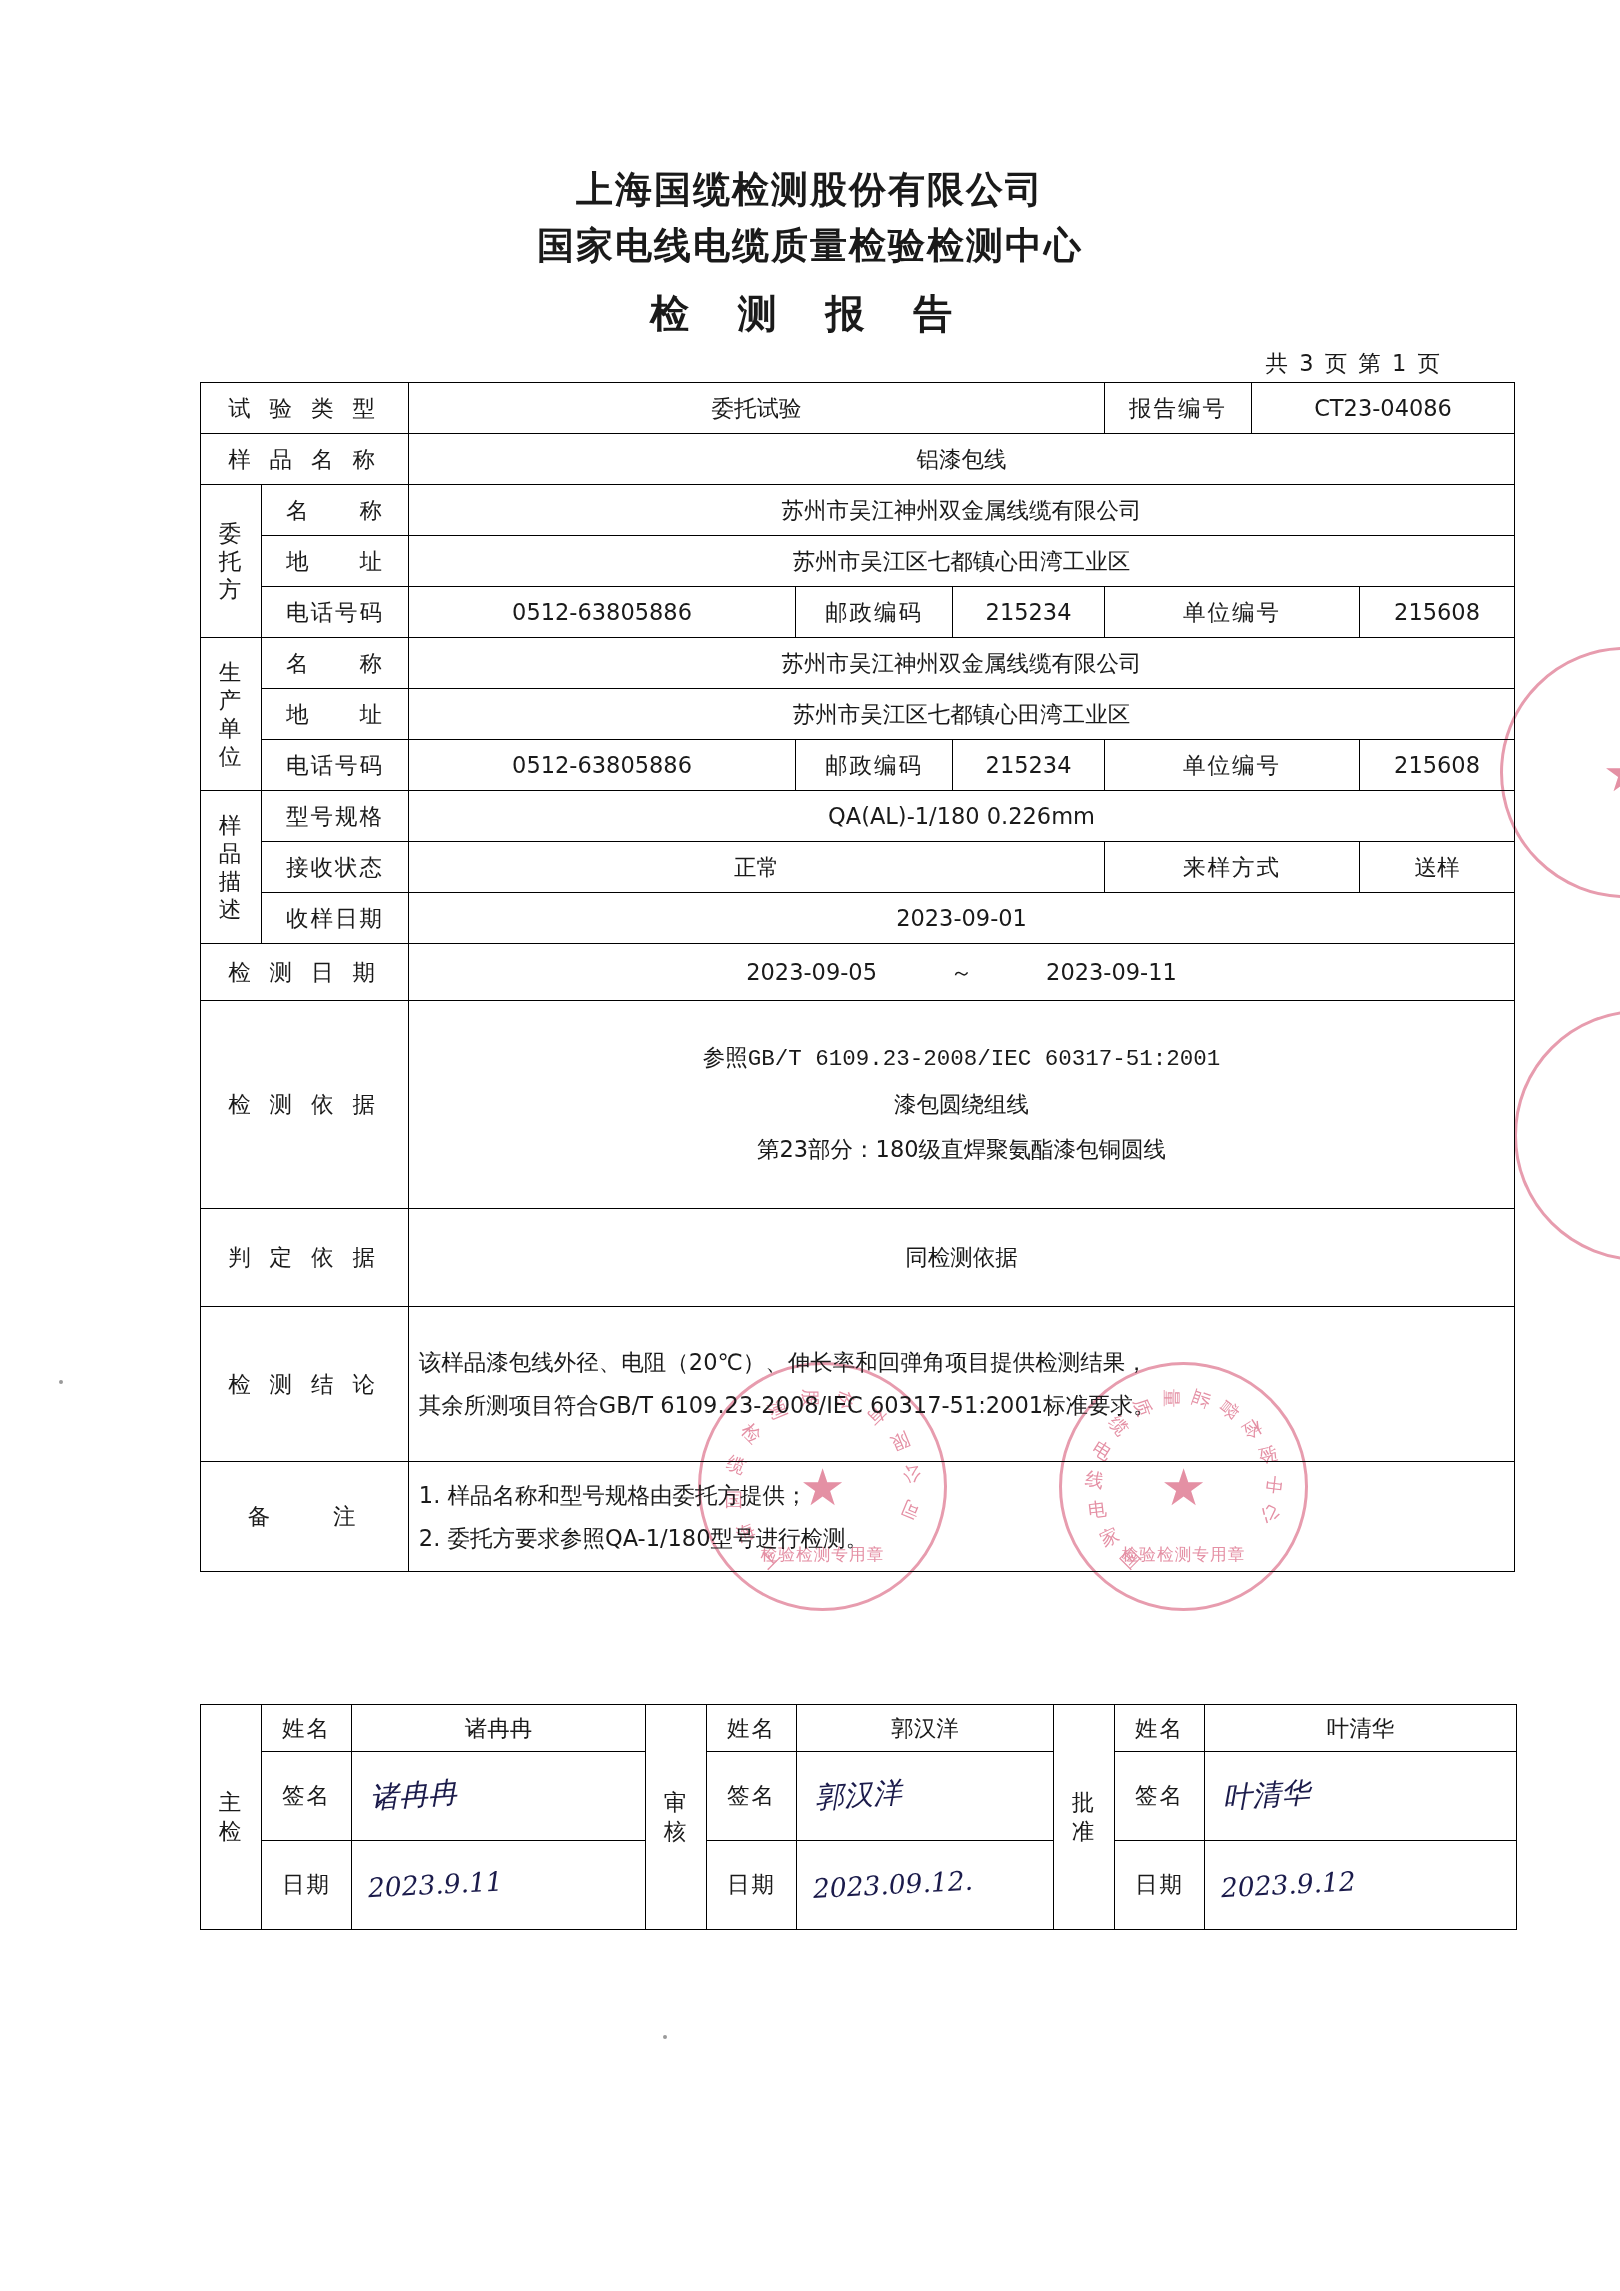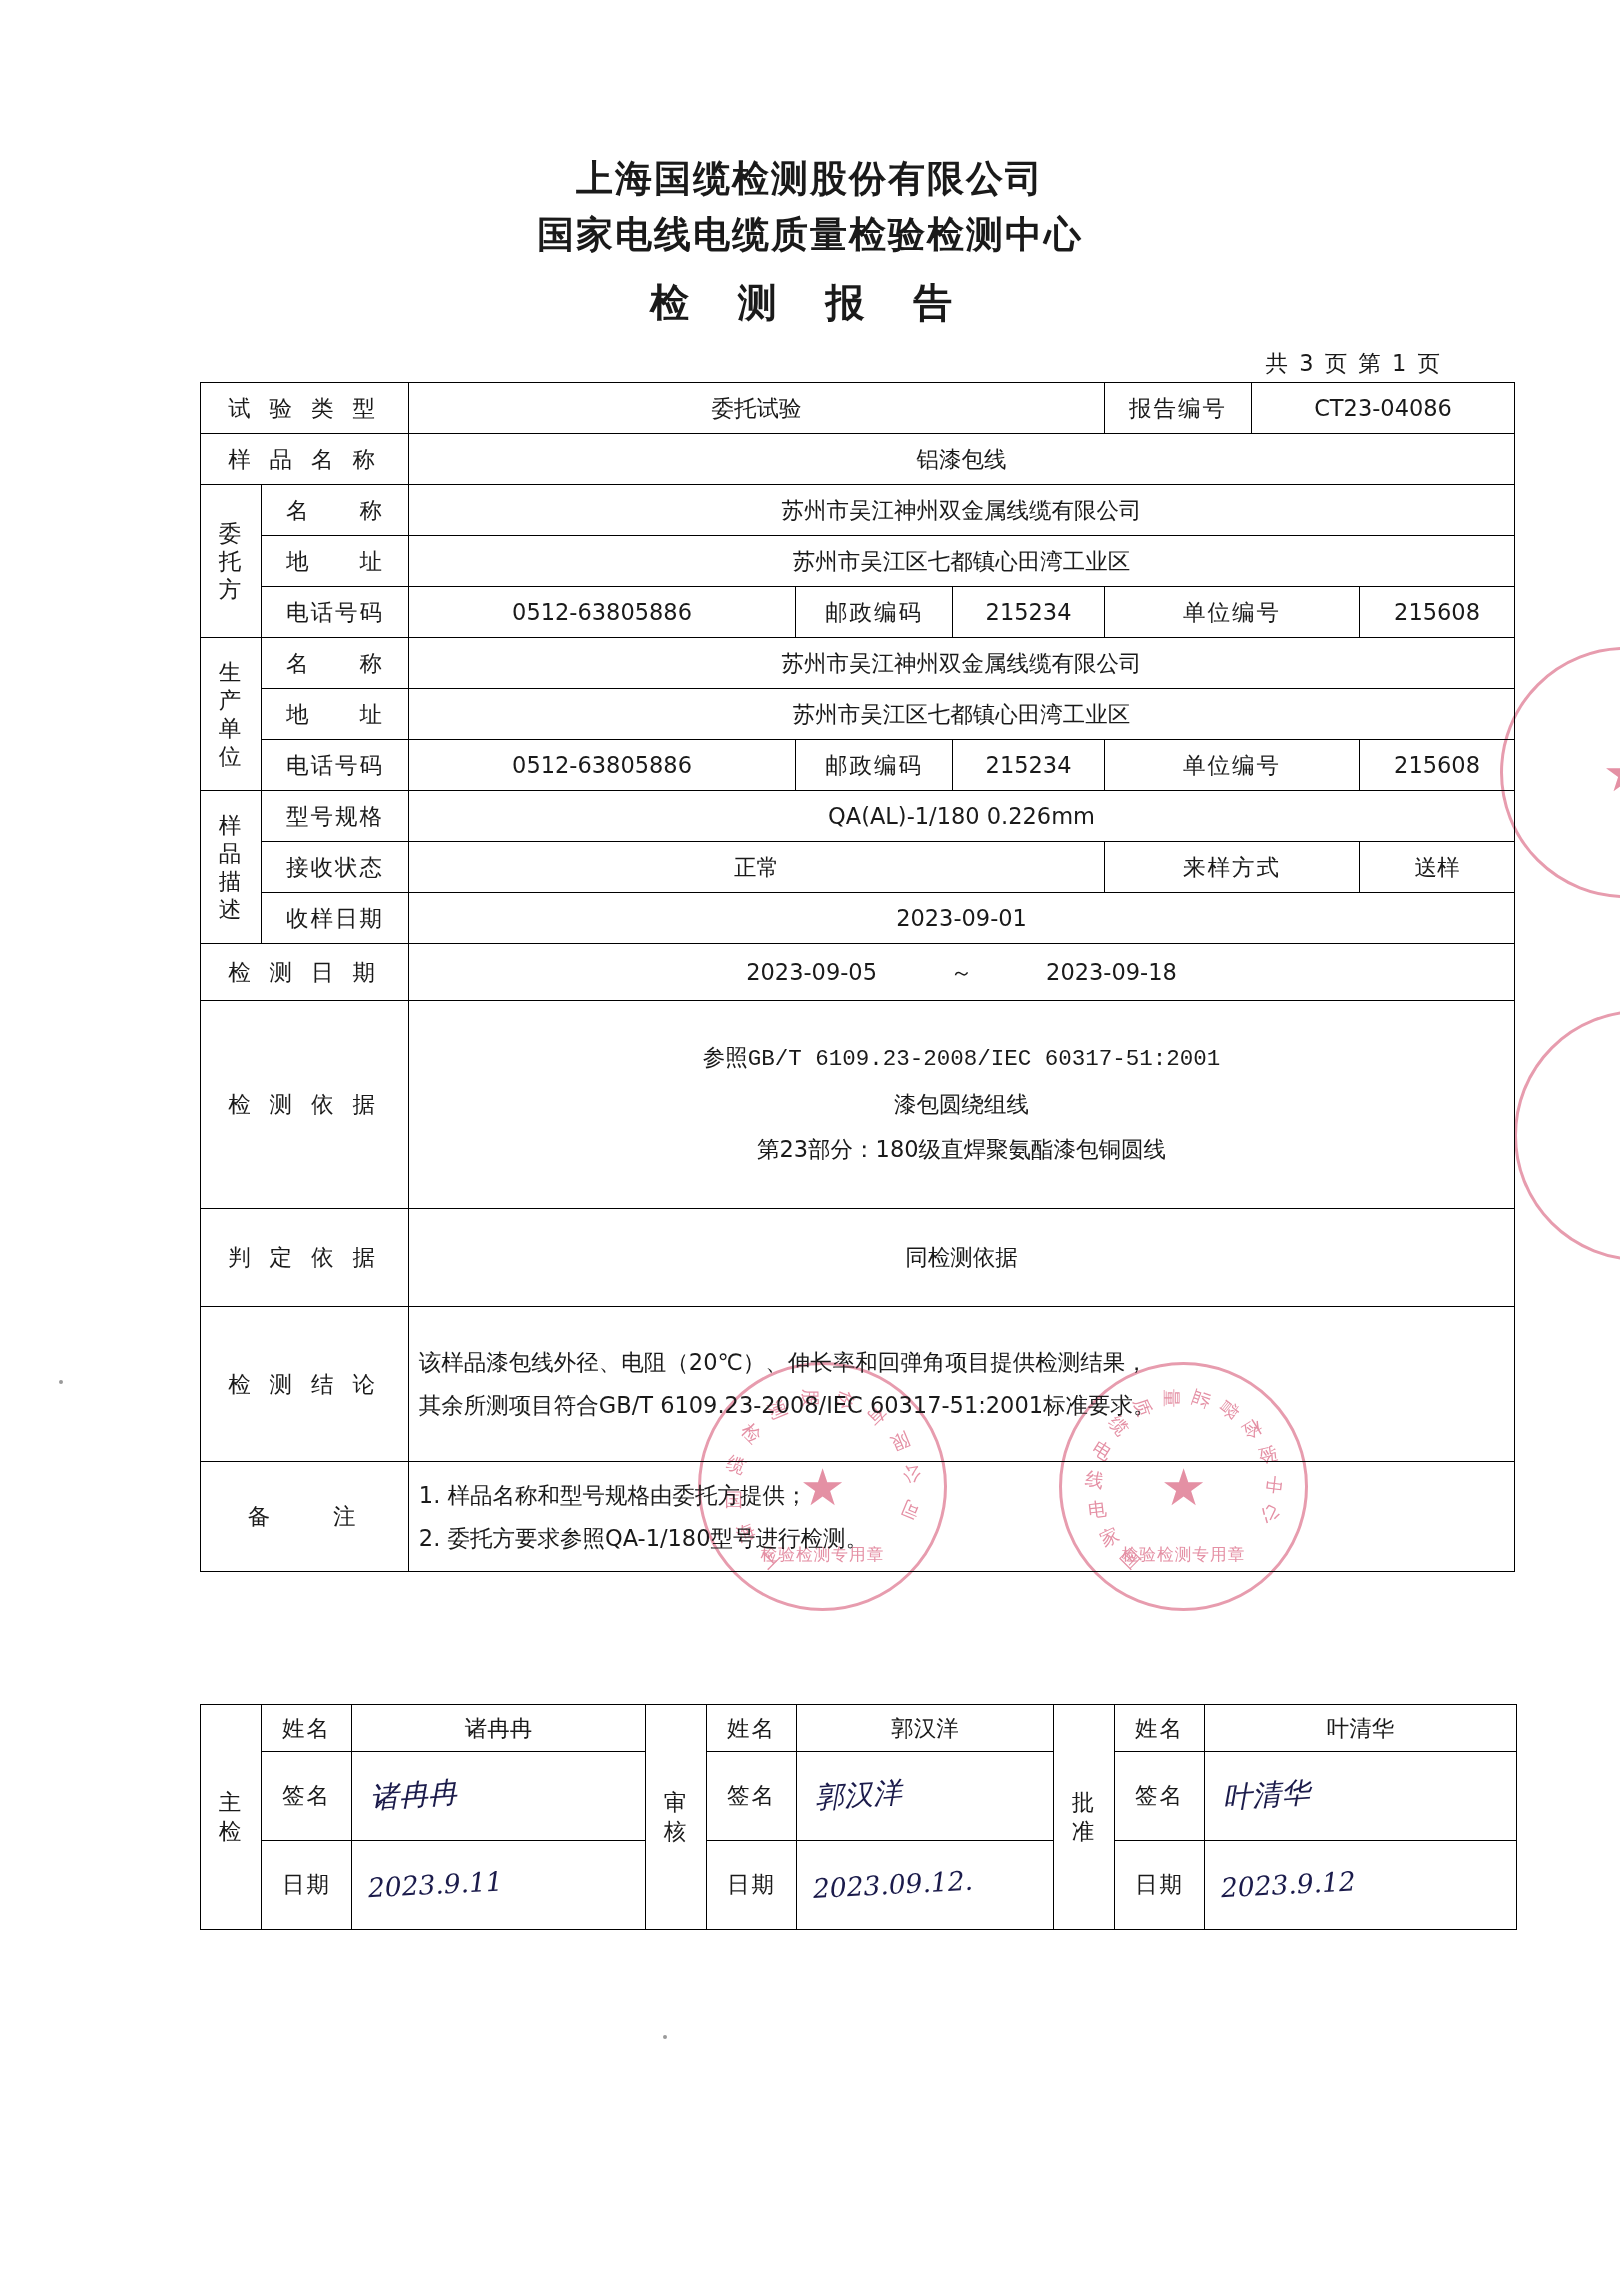--- a/index.html
+++ b/index.html
@@ -13,21 +13,21 @@
     font-family: "Liberation Serif", serif;
     color: #1a1a1a;
     position: relative;
     overflow: hidden;
   }
   .page {
     position: relative;
     width: 1620px;
     height: 2292px;
     box-sizing: border-box;
-    padding: 4px;
+    padding: 15px;
   }
   .header {
     text-align: center;
     padding-top: 147px;
   }
   .header .line1 {
     font-size: 37px;
     font-weight: bold;
     letter-spacing: 2px;
     line-height: 1.5;
@@ -356,21 +356,21 @@
       <td class="val mono" colspan="6">2023-09-01</td>
     </tr>
 
     <tr style="height:57px">
       <td class="lbl" colspan="2">检 测 日 期</td>
       <td class="center mono" colspan="6">
         <span>2023-09-05</span>
         <span style="display:inline-block;width:59px"></span>
         <span>～</span>
         <span style="display:inline-block;width:59px"></span>
-        <span>2023-09-18</span>
+        <span>2023-09-11</span>
       </td>
     </tr>
 
     <tr style="height:208px">
       <td class="lbl" colspan="2">检 测 依 据</td>
       <td class="basis" colspan="6">
         <div class="mono" style="font-size:22.5px">参照GB/T 6109.23-2008/IEC 60317-51:2001</div>
         <div>漆包圆绕组线</div>
         <div>第23部分：180级直焊聚氨酯漆包铜圆线</div>
       </td>

